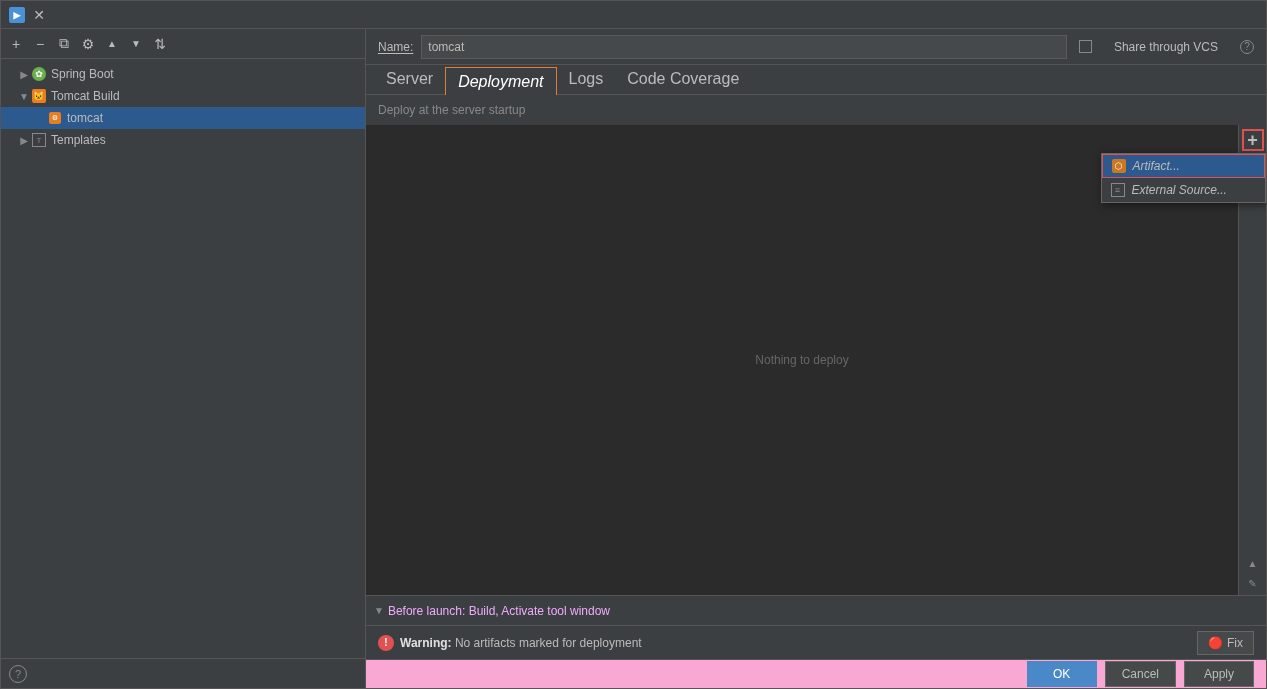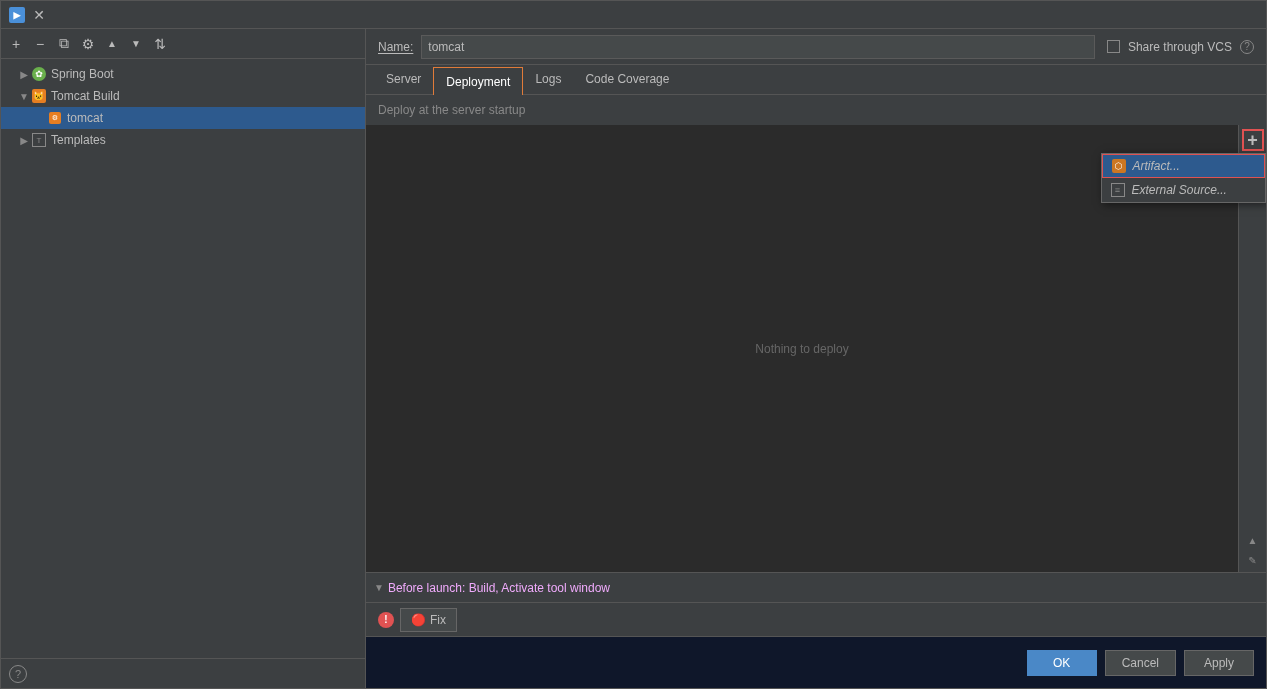--- a/index.html
+++ b/index.html
@@ -238,21 +238,21 @@
       border: 1px solid #5a5a5a;
       color: #bbbbbb;
       font-size: 12px;
       padding: 0 6px;
       outline: none;
     }
 
     .share-row {
       display: flex;
       align-items: center;
-      gap: 8px;
+      gap: 22px;
       margin-left: 12px;
     }
 
     .checkbox {
       width: 13px;
       height: 13px;
       border: 1px solid #888;
       background: #3c3f41;
     }
 
@@ -279,35 +279,36 @@
       display: flex;
       align-items: flex-end;
       padding: 0 8px;
       border-bottom: 1px solid #555;
       height: 30px;
       flex-shrink: 0;
     }
 
     .tab {
       padding: 4px 12px;
-      font-size: 12px;
+      font-size: 16px;
       color: #bbbbbb;
       cursor: pointer;
       border-bottom: 2px solid transparent;
       height: 28px;
       display: flex;
       align-items: center;
     }
 
     .tab.active {
       color: #ffffff;
       border: 1px solid #e07b39;
       border-bottom: none;
       background: #3c3f41;
       margin-bottom: -1px;
+      font-style: italic;
     }
 
     
     .deployment-area {
       flex: 1;
       display: flex;
       flex-direction: column;
       overflow: hidden;
     }
 
@@ -463,23 +464,23 @@
       gap: 4px;
     }
 
     .fix-btn-icon {
       color: #e05252;
       font-size: 12px;
     }
 
     
     .bottom-bar {
-      background: #0f172a;
+      background: #f9a8d4;
       border-top: 1px solid #555;
-      height: 52px;
+      height: 29px;
       display: flex;
       align-items: center;
       justify-content: flex-end;
       padding: 0 12px;
       gap: 8px;
       flex-shrink: 0;
     }
 
     .action-btn {
       height: 26px;
@@ -635,20 +636,24 @@
         </div>
 
         <div class="before-launch">
           <span class="before-launch-arrow">▼</span>
           <span class="before-launch-text">Before launch: Build, Activate tool window</span>
         </div>
       </div>
 
       <div class="warning-bar">
         <div class="warning-icon">!</div>
+        <span class="warning-text">
+          <strong>Warning:</strong>
+          <span> No artifacts marked for deployment</span>
+        </span>
         <button class="fix-btn">
           <span class="fix-btn-icon">🔴</span>
           <span>Fix</span>
         </button>
       </div>
 
       <div class="bottom-bar">
         <button class="action-btn primary">
           <span>OK</span>
         </button>

